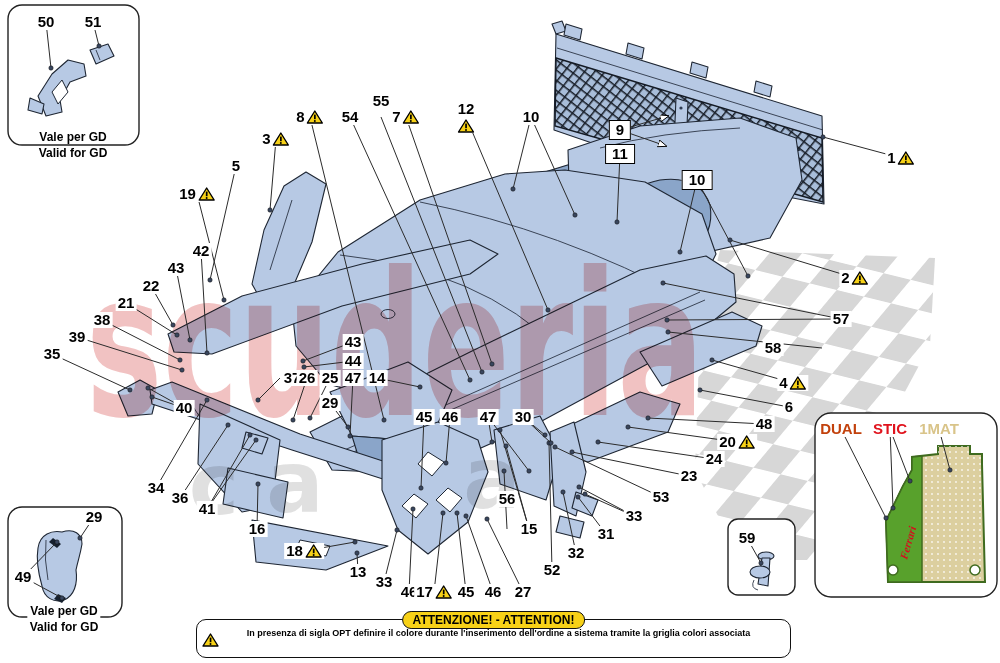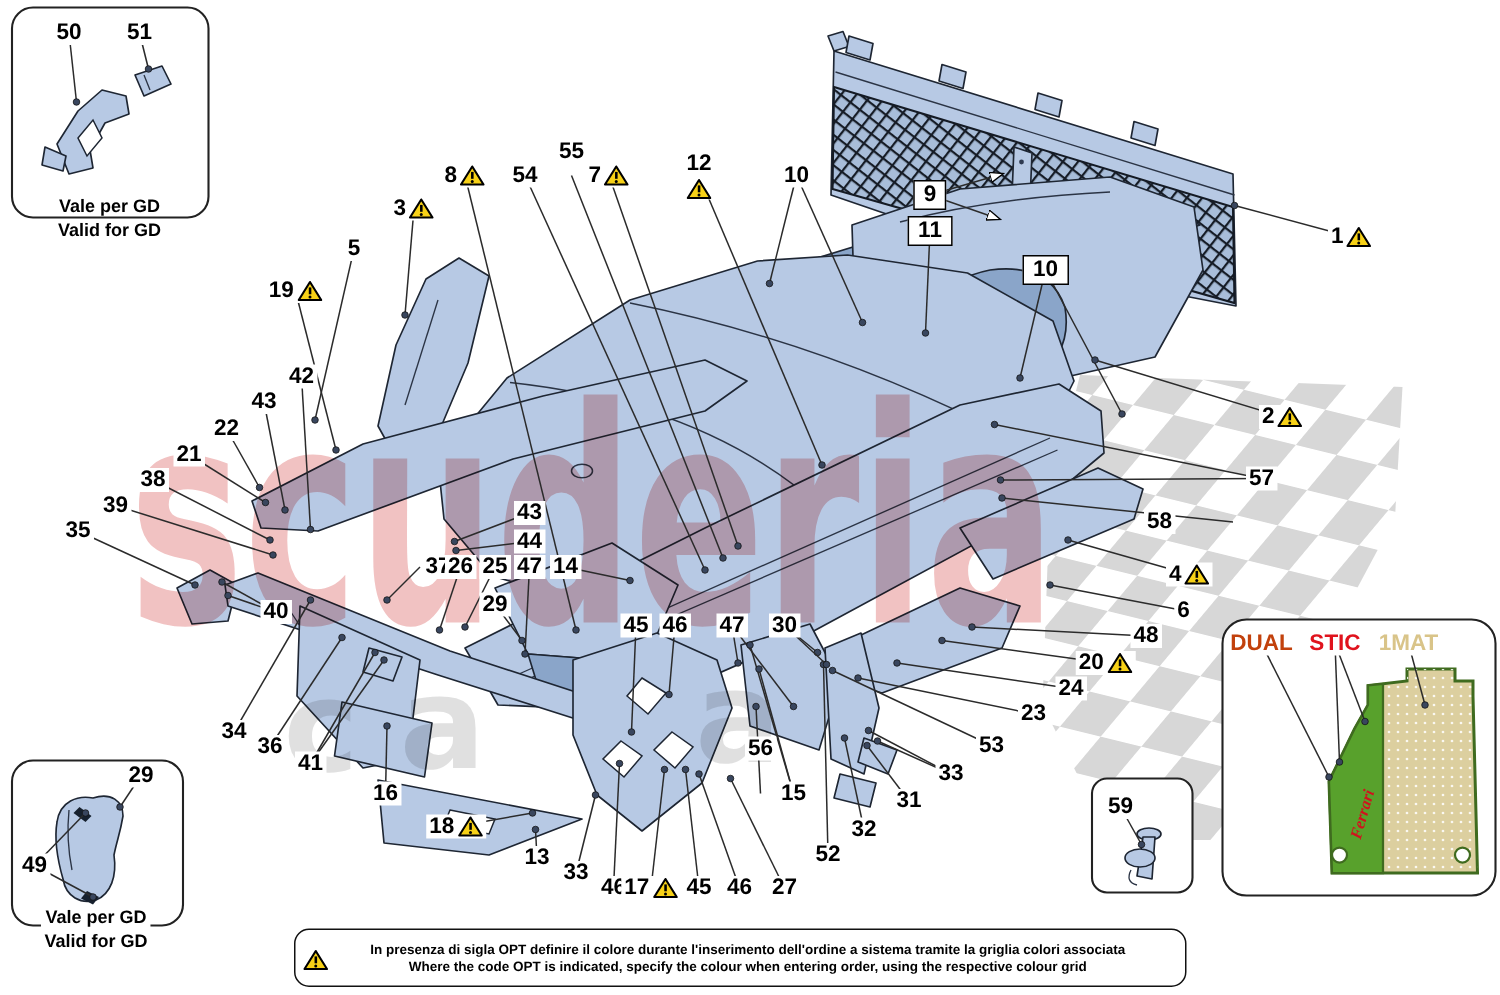--- a/index.html
+++ b/index.html
@@ -611,24 +611,24 @@
         <span>1MAT</span>
       </div>
     </div>
 
   <div class="caption" style="left:73px;top:130px;">Vale per GD</div>
   <div class="caption" style="left:73px;top:146px;">Valid for GD</div>
   <div class="caption" style="left:64px;top:604px;">Vale per GD</div>
   <div class="caption" style="left:64px;top:620px;">Valid for GD</div>
 
   <div id="banner">
+    <div class="pill">ATTENZIONE! - ATTENTION!</div>
     <span class="tri">
       <svg width="17" height="14" viewBox="0 0 17 14">
         <polygon points="8.5,1 16,13 1,13" fill="#f7d117" stroke="#000" stroke-width="1.4" stroke-linejoin="round"></polygon>
         <rect x="7.7" y="4.6" width="1.7" height="4.6" fill="#000"></rect>
         <circle cx="8.5" cy="11" r="1" fill="#000"></circle>
       </svg>
     </span>
     <div class="l1">In presenza di sigla OPT definire il colore durante l'inserimento dell'ordine a sistema tramite la griglia colori associata</div>
-    <div class="l2">Where the code OPT is indicated, specify the colour when entering order, using the respective colour grid</div>
   </div>
 
 </div>
 
 </body></html>

